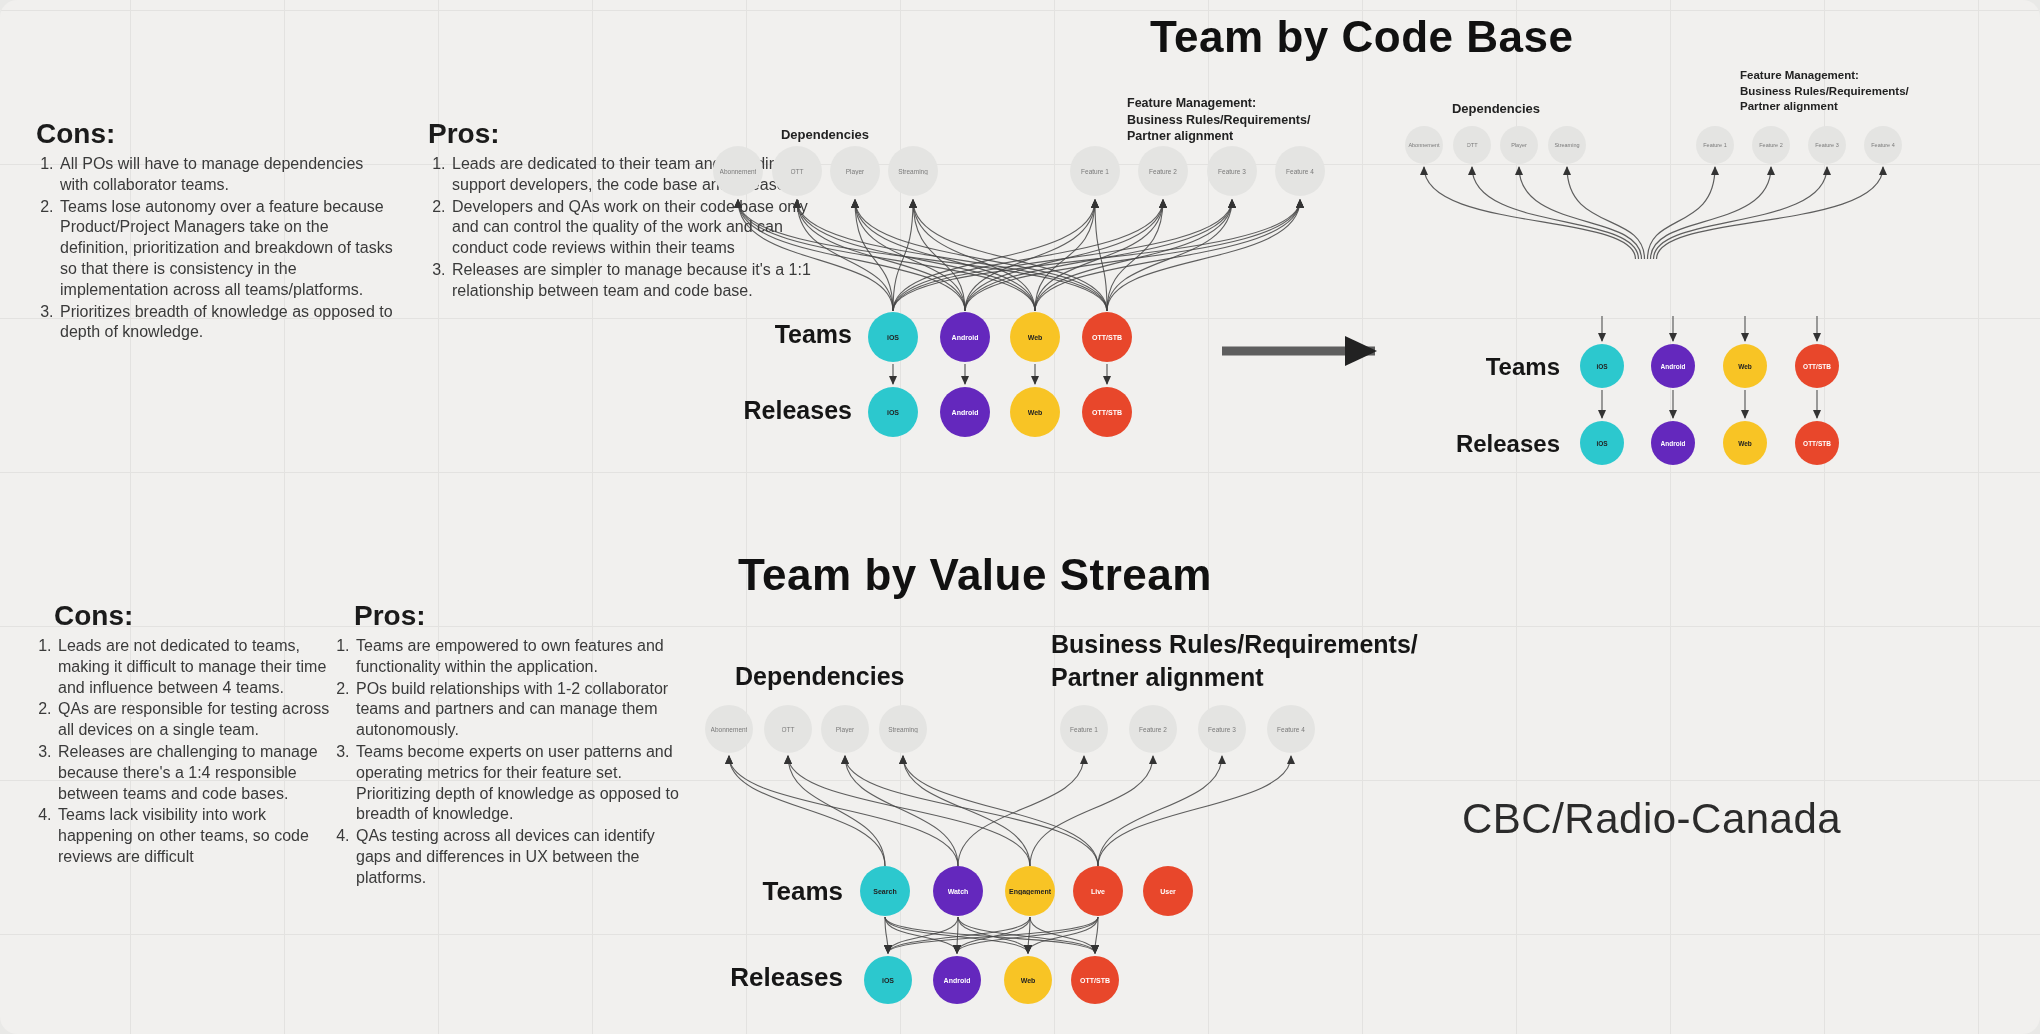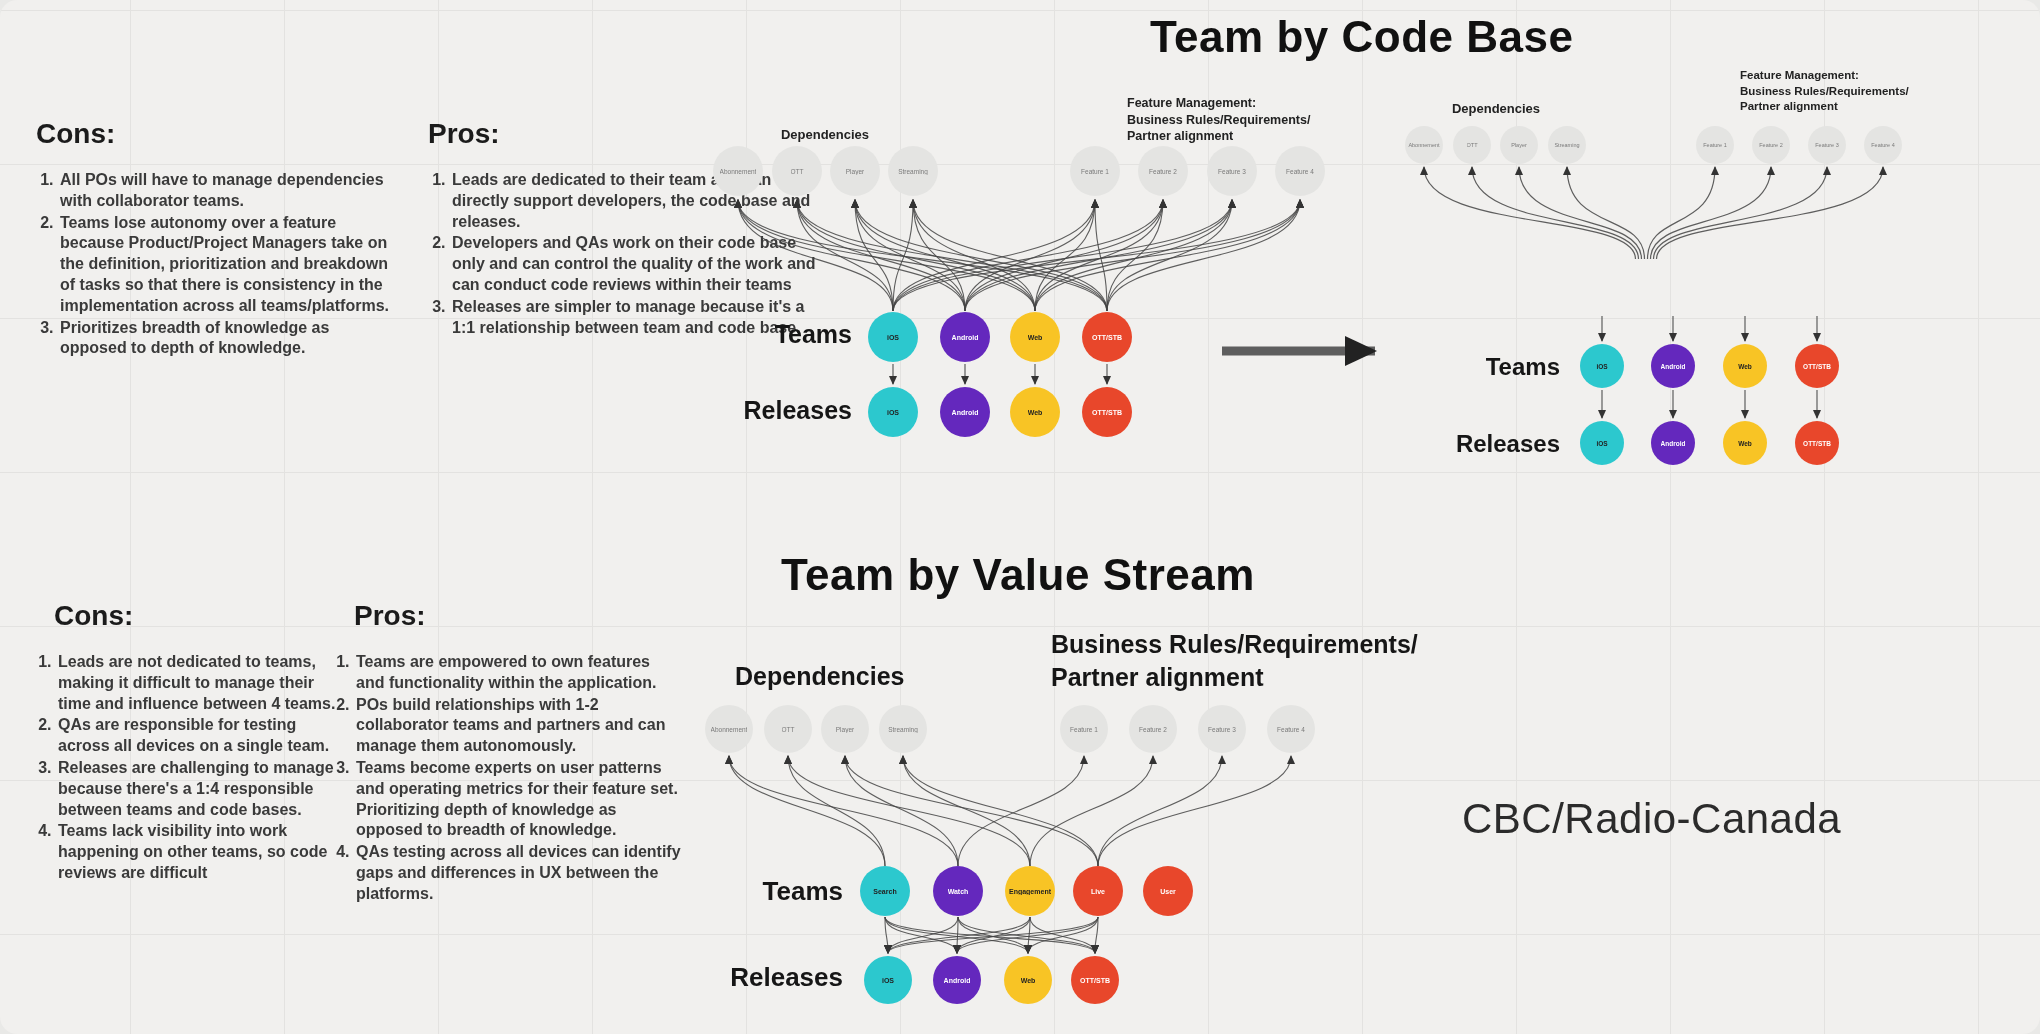--- a/index.html
+++ b/index.html
@@ -11,21 +11,21 @@
       linear-gradient(to bottom,#e3e2e0 1px,transparent 1px);
     background-size:154px 154px;
     background-position:130px 10px;
     font-family:"Liberation Sans",sans-serif;
     color:#1e1e1e;
     border-radius:17px;
   }
   .txt{position:absolute;}
   .h-title{font-size:44px;font-weight:bold;color:#111;letter-spacing:.5px;white-space:nowrap;}
   .h-section{font-size:28px;font-weight:bold;color:#1b1b1b;}
-  .list{margin:20px 0 0 0;padding:0 0 0 22px;font-size:16px;line-height:1.3;color:#3a3a3a;font-weight:bold;}
+  .list{margin:4px 0 0 0;padding:0 0 0 22px;font-size:16px;line-height:1.3;color:#3a3a3a;}
   .list li{margin:0 0 1px 0;padding-left:2px;}
   .lbl-sm{font-size:13px;font-weight:bold;color:#222;line-height:1.32;}
   .lbl-xs{font-size:11.5px;font-weight:bold;color:#222;line-height:1.35;}
   .lbl-md{font-size:25px;font-weight:bold;color:#161616;line-height:1.32;white-space:nowrap;}
   .row-label{font-weight:bold;color:#161616;white-space:nowrap;}
   .circle{position:absolute;border-radius:50%;display:flex;align-items:center;justify-content:center;text-align:center;}
   .circle span{display:block;max-width:90%;overflow:hidden;}
   .gray-node{background:#e4e4e2;}
   .gray-node span{color:#7a7a7a;font-size:6.5px;}
   .color-node span{font-size:7px;font-weight:bold;}
@@ -168,21 +168,21 @@
 
   <div class="txt lbl-sm" style="left:1426px;top:100px;width:140px;text-align:center;">Dependencies</div>
   <div class="txt lbl-xs" style="left:1740px;top:68px;">
       <div>Feature Management:</div>
       <div>Business Rules/Requirements/</div>
       <div>Partner alignment</div>
     </div>
   <div class="txt row-label" style="left:1440px;top:353px;width:120px;text-align:right;font-size:24px;">Teams</div>
   <div class="txt row-label" style="left:1410px;top:430px;width:150px;text-align:right;font-size:24px;">Releases</div>
 
-  <div class="txt h-title" style="left:781px;top:550px;">Team by Value Stream</div>
+  <div class="txt h-title" style="left:738px;top:550px;">Team by Value Stream</div>
 
   <div class="txt" style="left:34px;top:600px;width:302px;">
     <div class="h-section" style="margin-left:20px;">Cons:</div>
     <ol class="list">
         <li>Leads are not dedicated to teams, making it difficult to manage their time and influence between 4 teams.</li>
         <li>QAs are responsible for testing across all devices on a single team.</li>
         <li>Releases are challenging to manage because there's a 1:4 responsible between teams and code bases.</li>
         <li>Teams lack visibility into work happening on other teams, so code reviews are difficult</li>
       </ol>
   </div>

